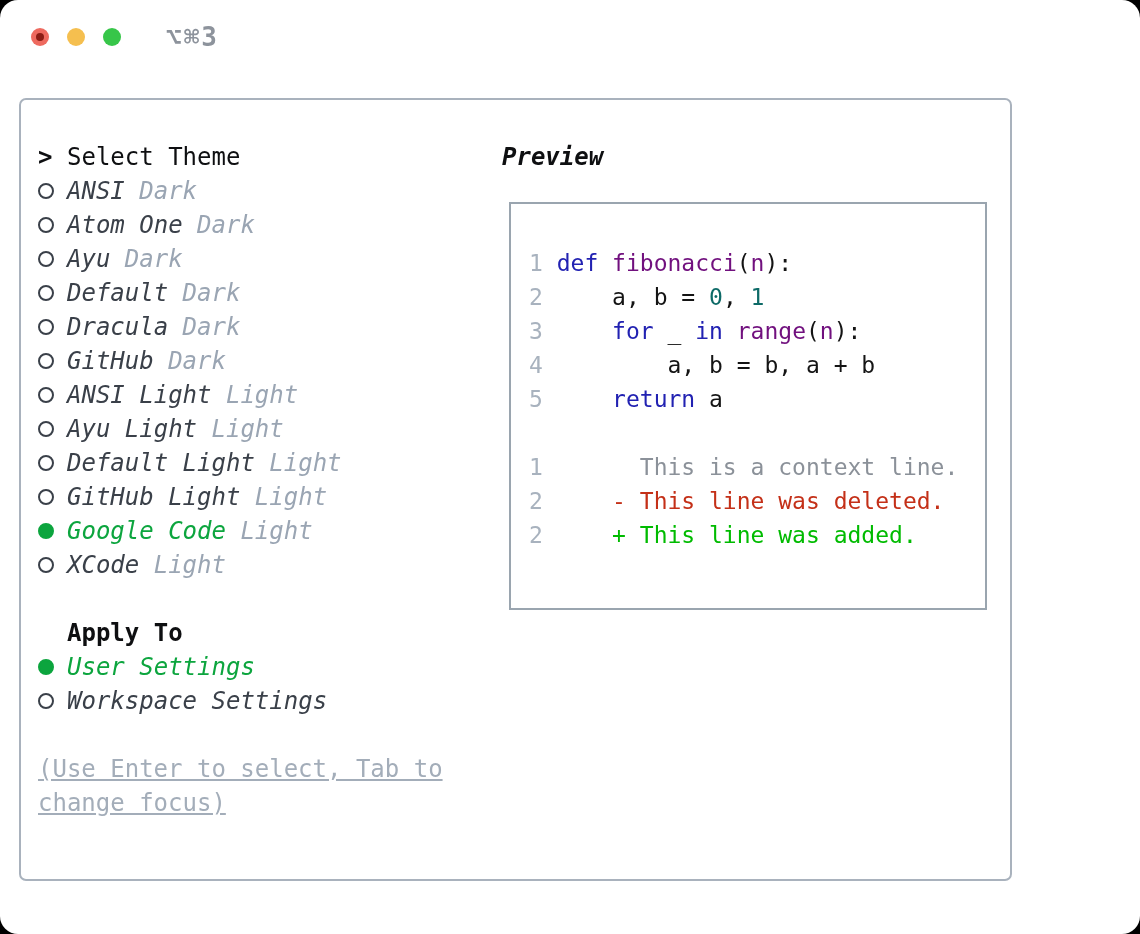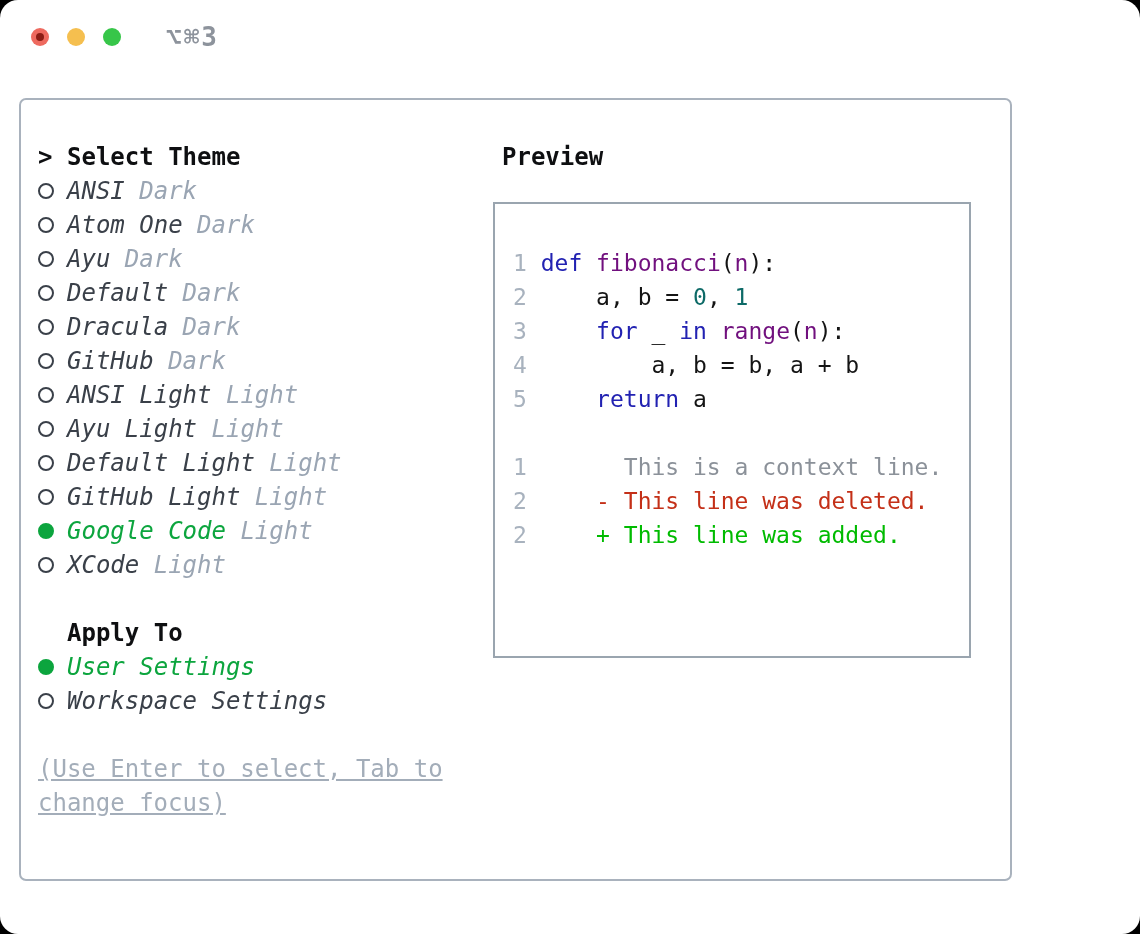--- a/index.html
+++ b/index.html
@@ -28,33 +28,33 @@
   
   .left-col{
     position:absolute;left:17px;top:40px;font-size:24px;line-height:34px;
     white-space:pre;color:var(--item_text);
   }
   .row{height:34px;display:flex;align-items:center;}
   .marker{display:inline-flex;width:29px;align-items:center;flex:none;}
   .prompt{color:var(--header_text);font-weight:bold;}
   .ring{width:12px;height:12px;border:2.5px solid var(--item_text);border-radius:50%;box-sizing:content-box;}
   .ring.filled{background:var(--accent_green);border-color:var(--accent_green);}
-  .hdr{color:var(--header_text);font-weight:bold;}
+  .hdr{color:var(--header_text);font-weight:normal;}
   .hdr2{color:var(--header_text);font-weight:bold;}
   .iname{color:var(--item_text);font-style:italic;}
   .iname.sel{color:var(--accent_green);}
   .variant{color:var(--muted_text);font-style:italic;}
   .helpline{color:var(--help_text);text-decoration:underline;}
   
   .preview-header{
     position:absolute;left:481px;top:40px;height:34px;line-height:34px;
-    font-size:24px;font-weight:bold;color:var(--header_text);
+    font-size:24px;font-weight:bold;color:var(--header_text);font-style:italic;
   }
   .preview-box{
-    position:absolute;left:472px;top:102px;width:478px;height:456px;
+    position:absolute;left:488px;top:102px;width:478px;height:408px;
     border:2px solid var(--preview_border);box-sizing:border-box;
   }
   .code{
     position:absolute;left:18px;top:42px;font-size:23px;line-height:34px;white-space:pre;
   }
   .pline{height:34px;}
   .lnum{color:var(--line_number);}
   .tok-kw{color:var(--keyword);}
   .tok-fn{color:var(--function_name);}
   .tok-pl{color:var(--plain_code);}

